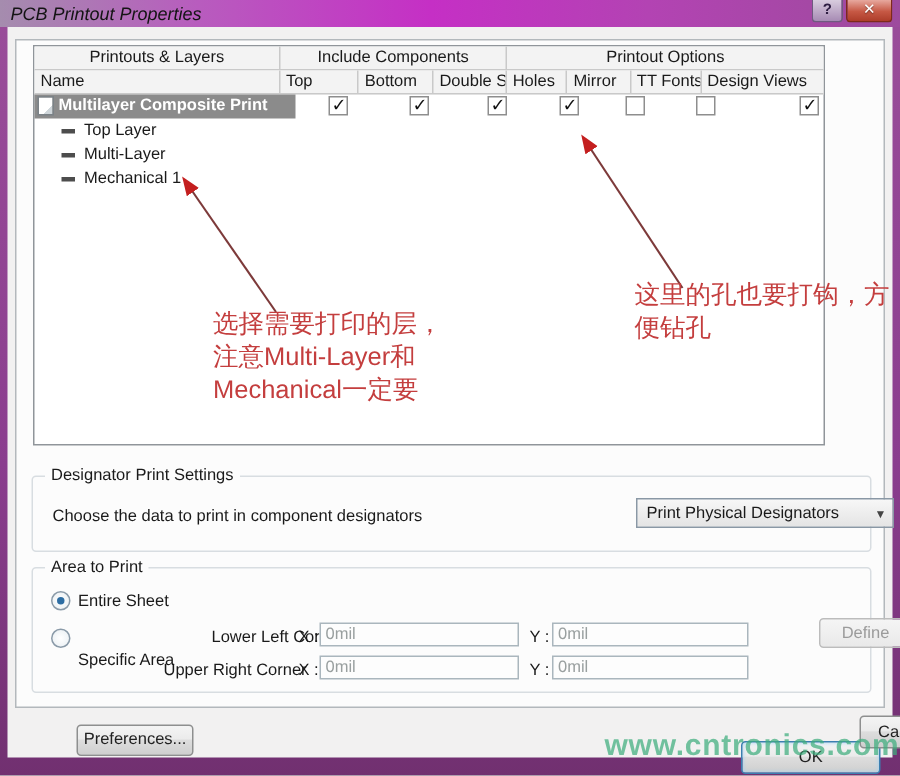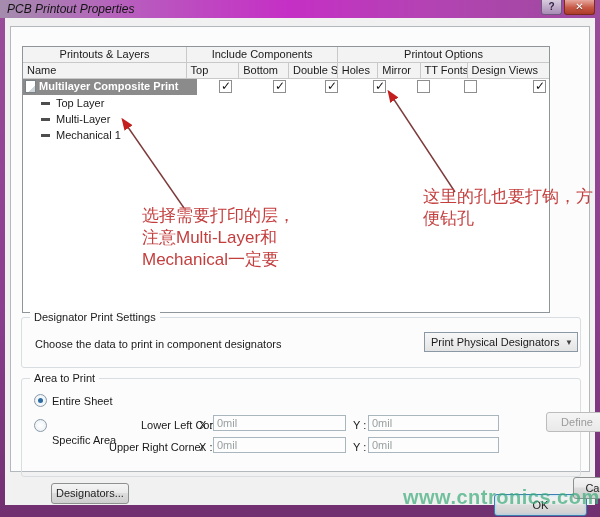--- a/index.html
+++ b/index.html
@@ -21,21 +21,21 @@
   #close-btn { left:564px; width:31px; font-size:10px; line-height:13px; color:#fff;
     border-color:#7c2a1b; text-shadow:0 1px 1px rgba(0,0,0,.45);
     background:linear-gradient(#e7a89e,#c65844 55%,#ad3d2a); }
 
   
   #client { left:5px; top:18px; width:590px; height:487px; background:#f2f1f1; }
   #panel  { left:10px; top:26px; width:580px; height:446px; background:#fcfcfc;
             border:1px solid #b3b8bc; }
 
   
-  #ptable { left:22px; top:46px; width:528px; height:267px; background:#fff;
+  #ptable { left:22px; top:30px; width:528px; height:267px; background:#fff;
             border:1px solid #90959a; }
   .trow { display:flex; height:16px; }
   .hrowbg { background:#f3f3f3; border-bottom:1px solid #c9c9c9; }
   .gc { height:100%; line-height:15px; text-align:center; color:#1a1a1a; }
   .gc + .gc { border-left:1px solid #c9c9c9; }
   .hc { height:100%; line-height:15px; padding-left:4px; white-space:nowrap; overflow:hidden; }
   .hc + .hc { border-left:1px solid #c9c9c9; }
   #row-printout { position:relative; height:16px; }
   #name-sel { position:absolute; left:0; top:0; width:174px; height:16px; background:#8b8b8b; }
   #row-printout-label { position:absolute; left:16px; top:1px; color:#fff; font-weight:bold; white-space:nowrap; }
@@ -53,27 +53,27 @@
     font-family:"Liberation Mono","DejaVu Sans Mono",monospace; }
   #arrows { left:0; top:0; width:600px; height:517px; pointer-events:none; }
 
   
   .gbox { border:1px solid #d8dde1; border-radius:3px; }
   .gbox-title { position:absolute; left:8px; top:-7px; background:#fcfcfc;
     padding:0 4px; white-space:nowrap; }
 
   #designator-box { left:21px; top:317px; width:560px; height:51px; }
   #designator-label { left:13px; top:20px; white-space:nowrap; }
-  #designator-combo { left:402px; top:14px; width:154px; height:20px; display:flex;
+  #designator-combo { left:402px; top:14px; width:172px; height:20px; display:flex;
     align-items:center; background:linear-gradient(#f7f7f7,#e4e4e4);
     border:1px solid #8a98a5; cursor:default;justify-content:flex-end; }
   #designator-combo .val { flex:1; padding-left:6px; white-space:nowrap; }
   #designator-combo .caret { width:16px; text-align:center; font-size:8px; color:#444; }
 
-  #area-box { left:21px; top:378px; width:560px; height:99px; }
+  #area-box { left:21px; top:378px; width:560px; height:84px; }
   .radio { position:absolute; width:13px; height:13px; border-radius:50%;
     border:1px solid #8a9aa8; background:radial-gradient(#fff,#e8eef2); }
   .radio.on::after { content:""; position:absolute; left:3px; top:3px; width:5px; height:5px;
     border-radius:50%; background:#2d6da3; }
   .flabel { white-space:nowrap; }
   .coord-input { position:absolute; height:16px; border:1px solid #aab6bd; background:#fdfdfd;
     color:#9aa0a0; font-size:11px; padding:0 3px; }
 
   
   .btn { position:absolute; background:linear-gradient(180deg,#f4f4f4,#ebebeb 45%,#dddddd 50%,#cfcfcf);
@@ -196,19 +196,19 @@
     <input class="coord-input" style="left: 346px; top: 36px; width: 131px;" value="0mil">
     <div id="define-btn" class="btn disabled">Define</div>
 
     <span class="abs flabel" style="left:87px; top:62px;">Upper Right Corner</span>
     <span class="abs flabel" style="left:177px; top:62px;">X :</span>
     <input class="coord-input" style="left: 191px; top: 58px; width: 133px;" value="0mil">
     <span class="abs flabel" style="left:331px; top:62px;">Y :</span>
     <input class="coord-input" style="left: 346px; top: 58px; width: 131px;" value="0mil">
   </div>
 
-  <div id="preferences-btn" class="btn">Designators...</div>
+  <div id="preferences-btn" class="btn">Preferences...</div>
   <div id="ok-btn" class="btn default">OK</div>
   <div id="cancel-btn" class="btn">Cancel</div>
 
   <div id="watermark" class="abs">www.cntronics.com</div>
 
 </div>
 
 </body></html>

